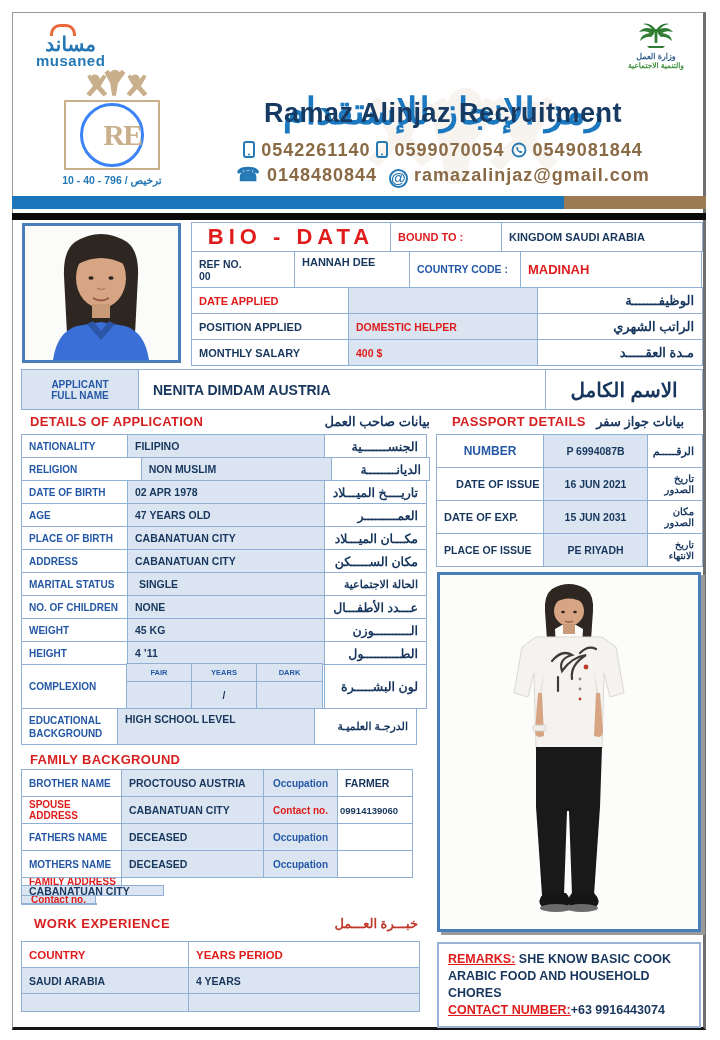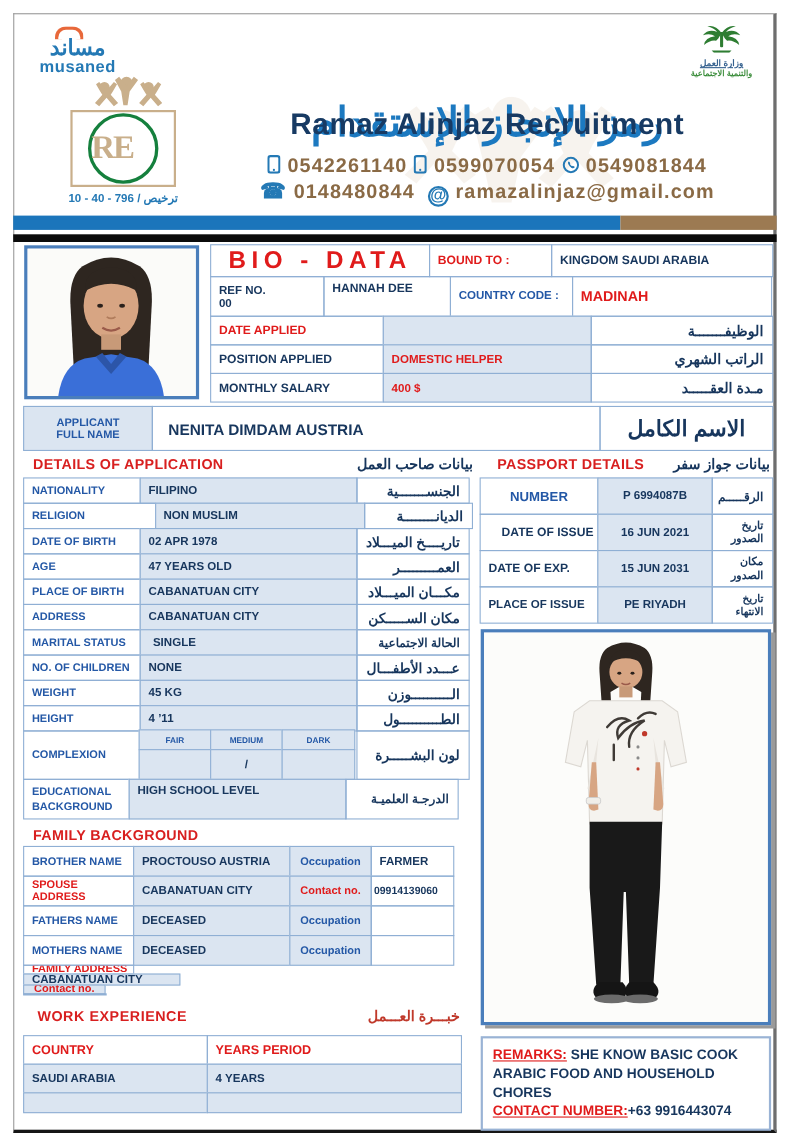--- a/index.html
+++ b/index.html
@@ -9,28 +9,28 @@
          border:1px solid #9a9a9a;border-right:3px solid #6e6e6e;border-bottom:3px solid #151515;
          box-sizing:border-box;background:#fff;}
   .abs{position:absolute;box-sizing:border-box;}
   
   .musaned{left:36px;top:24px;text-align:center;line-height:1;}
   .musaned .arc{display:block;width:20px;height:9px;border:3px solid #e8683a;border-bottom:none;
                 border-radius:10px 10px 0 0;margin:0 auto -2px 14px;}
   .musaned .ar{font-size:20px;font-weight:bold;color:#2479b5;}
   .musaned .en{font-size:15px;font-weight:bold;color:#2479b5;letter-spacing:.5px;margin-top:-1px;}
   .ministry{left:612px;top:20px;width:88px;text-align:center;line-height:1.15;}
-  .ministry .t1{font-size:8px;font-weight:bold;color:#35618f;text-decoration:underline;}
+  .ministry .t1{font-size:8px;font-weight:bold;color:#35618f;}
   .ministry .t2{font-size:7.5px;font-weight:bold;color:#3f8f3f;}
   .watermark{left:330px;top:88px;width:270px;height:120px;opacity:.14;}
   .relogo-fig{left:72px;top:68px;width:86px;height:40px;}
   .relogo-box{left:64px;top:100px;width:96px;height:70px;border:2px solid #c9af8b;
               display:flex;align-items:center;justify-content:center;}
-  .relogo-circle{width:58px;height:58px;border:3px solid #15803d;border-radius:50%;
-                 display:flex;align-items:center;justify-content:flex-start;}
+  .relogo-circle{width:58px;height:58px;border:3px solid #3b82f6;border-radius:50%;
+                 display:flex;align-items:center;justify-content:flex-end;}
   .relogo-re{font-family:"Liberation Serif",serif;font-size:30px;font-weight:bold;color:#c9af8b;letter-spacing:-2px;}
   .license{left:24px;top:174px;width:176px;text-align:center;font-size:10.5px;font-weight:bold;color:#2479b5;direction:rtl;}
   .title-ar{left:200px;top:54px;width:486px;text-align:center;font-size:37px;font-weight:bold;
             color:#1c79c0;direction:rtl;line-height:1;margin-top:39px;}
   .title-en{left:200px;top:100px;width:486px;text-align:center;font-size:27px;font-weight:bold;
             color:#173a63;letter-spacing:.5px;line-height:1;}
   .contacts{left:196px;top:139px;width:494px;text-align:center;font-size:18px;font-weight:bold;
             color:#8a6a45;letter-spacing:1px;line-height:1.25;}
   .contacts .ic{color:#2479b5;font-weight:bold;}
   .contacts svg{vertical-align:-2px;}
@@ -230,21 +230,21 @@
     <div class="c" style="width:408px;padding-left:14px;">
       <span class="val" style="font-size:14px;">NENITA DIMDAM AUSTRIA</span>
     </div>
     <div class="c arb" style="width:158px;font-size:20px;justify-content:center;padding-right:0;">الاسم الكامل</div>
   </div>
  </div>
 
  <div class="abs sec" style="left:30px;top:414px;">DETAILS OF APPLICATION</div>
  <div class="abs sec-ar" style="left:235px;top:414px;width:195px;">بيانات صاحب العمل</div>
  <div class="abs sec" style="left:452px;top:414px;">PASSPORT DETAILS</div>
- <div class="abs sec-ar" style="left:588px;top:414px;width:112px;">بيانات جواز سفر</div>
+ <div class="abs sec-ar" style="left:572px;top:414px;width:112px;">بيانات جواز سفر</div>
 
  <div class="abs" style="left:22px;top:435px;width:408px;">
   <div class="trow" style="height:23px;">
         <div class="c pad" style="width:107px;">
           <span class="lbl">NATIONALITY</span>
         </div>
         <div class="c pad blue-bg" style="width:198px;">
           <span class="val">FILIPINO</span>
         </div>
         <div class="c arb" style="width:103px;">الجنســـــــية</div>
@@ -334,21 +334,21 @@
   <div class="trow" style="height:44px;">
     <div class="c pad" style="width:107px;">
           <span class="lbl">COMPLEXION</span>
         </div>
     <div style="width:198px;display:flex;flex-direction:column;margin-left:-1px;margin-top:-1px;box-sizing:border-box;">
       <div class="trow" style="height:18px;">
         <div class="c blue-bg" style="width:66px;justify-content:center;">
               <span class="lbl" style="font-size:7.5px;">FAIR</span>
             </div>
         <div class="c blue-bg" style="width:66px;justify-content:center;">
-              <span class="lbl" style="font-size:7.5px;">MEDIUM</span>
+              <span class="lbl" style="font-size:7.5px;">YEARS</span>
             </div>
         <div class="c blue-bg" style="width:67px;justify-content:center;">
               <span class="lbl" style="font-size:7.5px;">DARK</span>
             </div>
       </div>
       <div class="trow" style="height:27px;">
         <div class="c blue-bg" style="width:66px;justify-content:center;">
               <span class="val"></span>
             </div>
         <div class="c blue-bg" style="width:66px;justify-content:center;">

